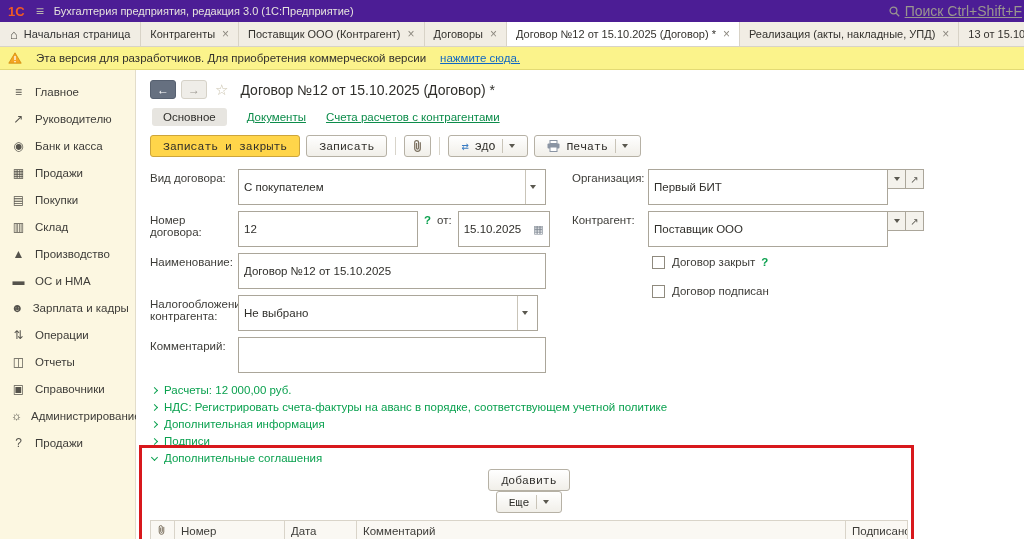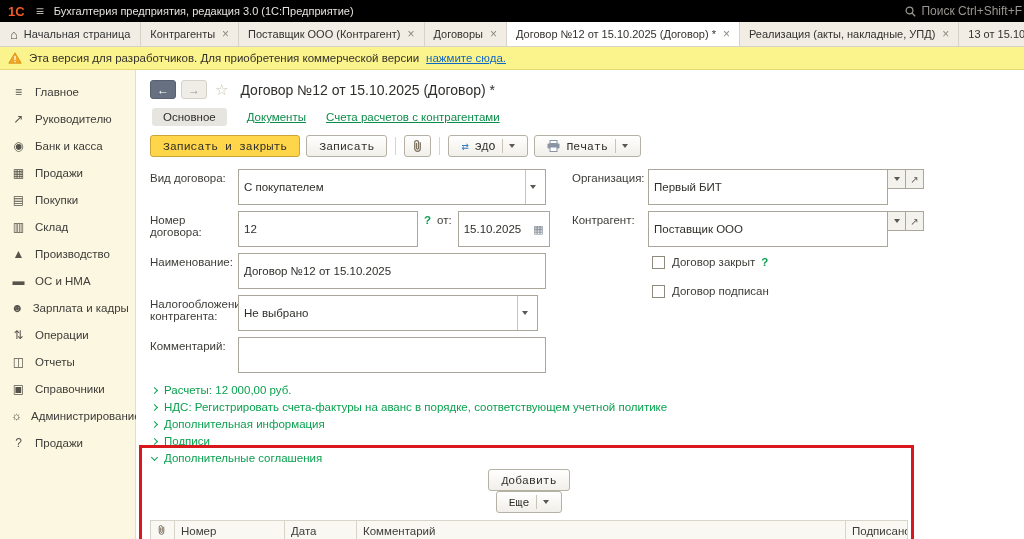--- a/index.html
+++ b/index.html
@@ -4,36 +4,36 @@
 <style>
   * { box-sizing: border-box; margin: 0; padding: 0; }
   html,body { width:1024px; height:539px; }
   body {
     font-family: "Liberation Sans", "DejaVu Sans", sans-serif;
     font-size: 11.5px; color:#333; background:#fff; overflow:hidden;
   }
   .screen { width:1024px; height:539px; display:flex; flex-direction:column; overflow:hidden; background:#fff; }
 
   
-  .titlebar { height:22px; background:#000000; display:flex; align-items:center; flex:0 0 22px; color:#dcd9d4; }
+  .titlebar { height:22px; background:#4c1d95; display:flex; align-items:center; flex:0 0 22px; color:#dcd9d4; }
   .logo { color:#f15a24; font-weight:bold; font-size:13px; padding:0 9px 0 8px; }
   .hamburger { color:#b9b5ae; font-size:14px; padding:0 10px 0 2px; cursor:pointer; }
   .app-title { font-size:11px; color:#e6e3de; }
-  .search { margin-left:auto; display:flex; align-items:center; gap:5px; color:#9a968f; font-size:12px; padding-right:2px; white-space:nowrap; }
+  .search { margin-left:auto; display:flex; align-items:center; gap:5px; color:#9a968f; font-size:14px; padding-right:2px; white-space:nowrap;text-decoration:underline; }
 
   
   .tabbar { height:25px; flex:0 0 25px; background:#f1ede4; border-bottom:1px solid #d8d3c7; display:flex; align-items:stretch; overflow:hidden; }
   .home-tab { display:flex; align-items:center; gap:6px; padding:0 10px; font-size:11px; border-right:1px solid #d8d3c7; white-space:nowrap; cursor:pointer; }
   .home-ic { font-size:13px; color:#4d4b45; }
   .tab { display:flex; align-items:center; gap:7px; padding:0 9px; font-size:11px; border-right:1px solid #d8d3c7; white-space:nowrap; cursor:pointer; color:#33312d; }
   .tab.active { background:#ffffff; }
   .tab-close { color:#8c887f; font-size:12px; cursor:pointer; }
 
   
-  .warnbar { height:23px; flex:0 0 23px; background:#fbf38b; border-bottom:1px solid #e3da74; display:flex; align-items:center; gap:7px; padding:0 8px; font-size:11.5px; color:#33312d; }
+  .warnbar { height:23px; flex:0 0 23px; background:#fbf38b; border-bottom:1px solid #e3da74; display:flex; align-items:center; gap:14px; padding:0 8px; font-size:11.5px; color:#33312d; }
   .warn-link { color:#0f67c4; text-decoration:underline; cursor:pointer; }
 
   
   .workspace { flex:1; display:flex; overflow:hidden; }
   .sidebar { width:136px; flex:0 0 136px; background:#fcf7e1; border-right:1px solid #e3ddca; padding-top:8px; }
   .side-item { height:27px; display:flex; align-items:center; gap:9px; padding:0 11px; font-size:11.5px; color:#3d3c38; cursor:pointer; white-space:nowrap; }
   .side-icon { width:15px; text-align:center; font-size:12px; color:#55534c; }
 
   .main { flex:1; background:#fff; padding:8px 0 0 14px; position:relative; overflow:hidden; }
 

